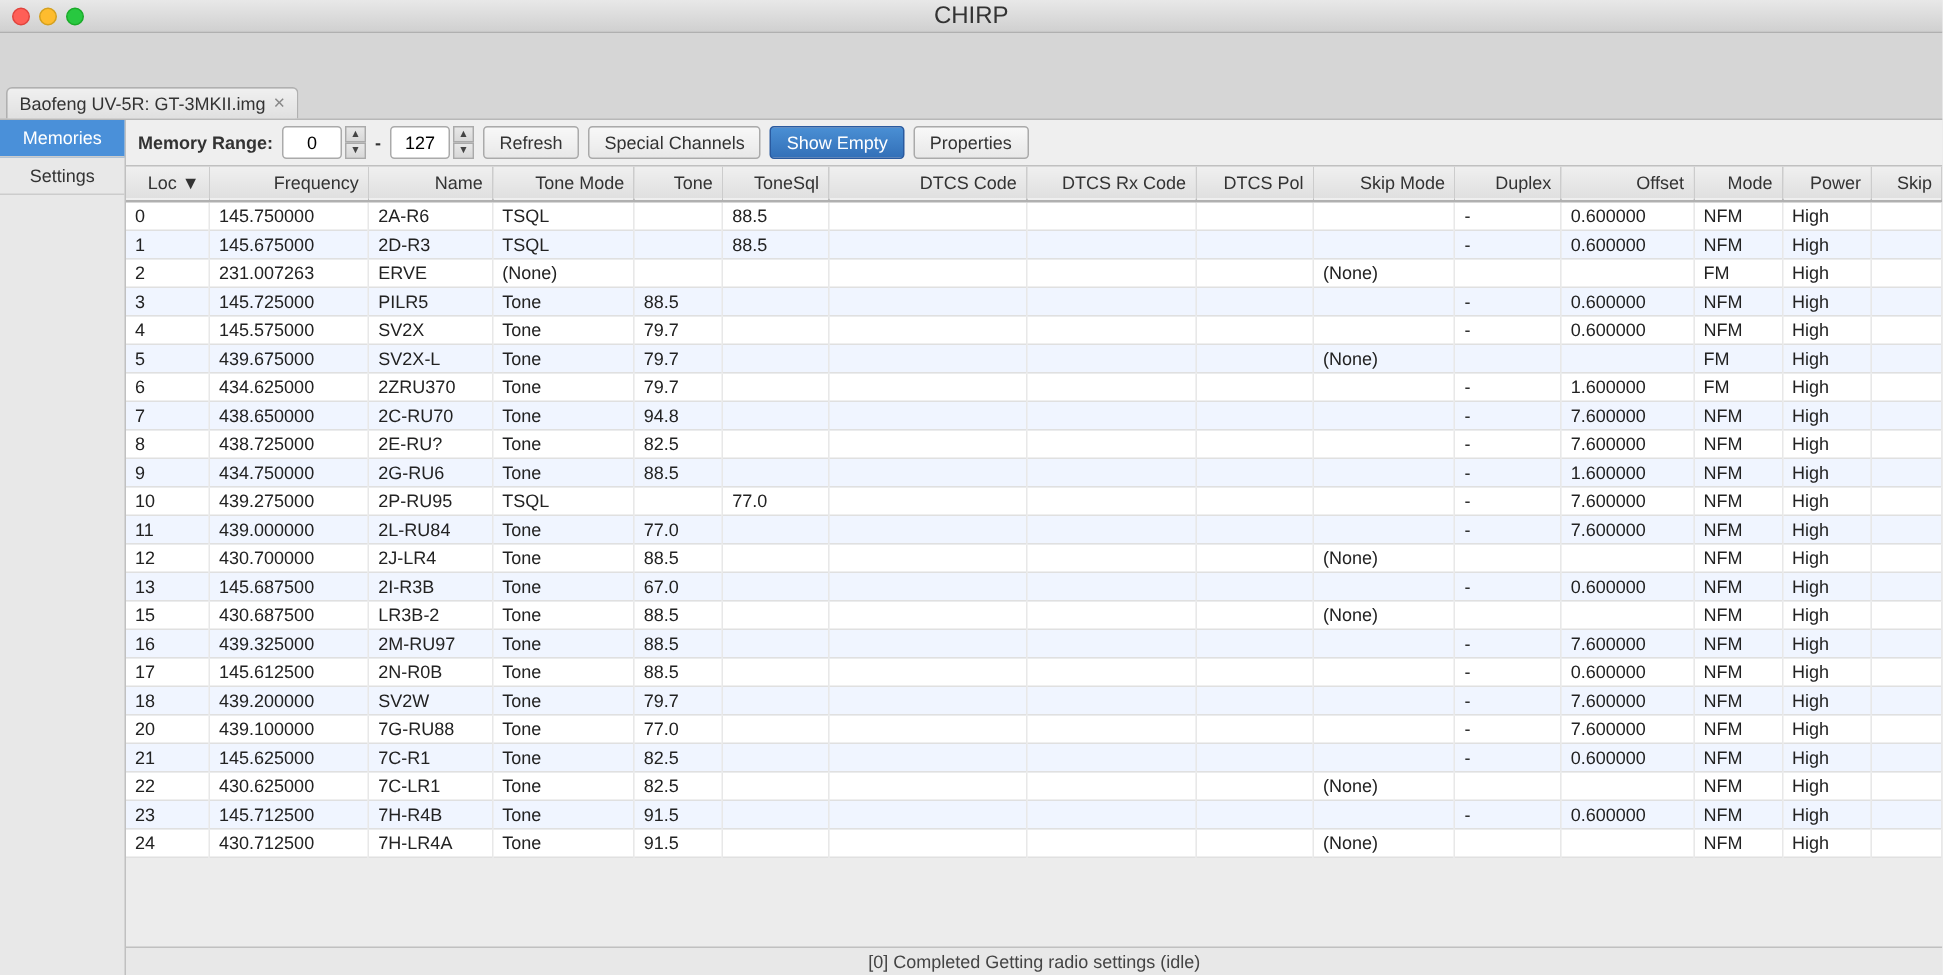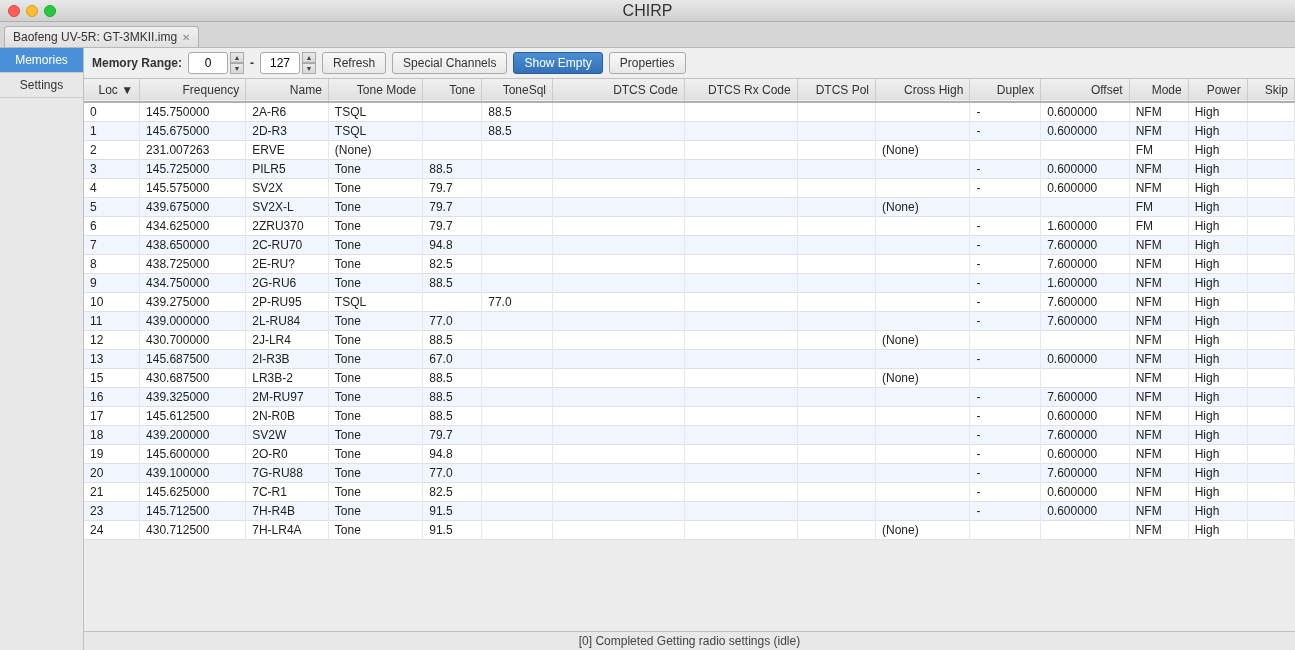--- a/index.html
+++ b/index.html
@@ -56,20 +56,21 @@
       align-items: center;
       background: linear-gradient(to bottom, #f0f0f0, #e0e0e0);
       border: 1px solid #b0b0b0;
       border-bottom: none;
       border-radius: 4px 4px 0 0;
       padding: 3px 8px 3px 8px;
       font-size: 12px;
       color: #333;
       cursor: pointer;
       gap: 5px;
+      margin-top: 32px;
     }
     .tab-close {
       color: #888;
       font-size: 10px;
       cursor: pointer;
     }
     .main-area {
       display: flex;
       flex-direction: row;
       flex: 1;
@@ -279,21 +280,21 @@
           <tr>
             <th class="col-loc">Loc ▼</th>
             <th class="col-freq">Frequency</th>
             <th class="col-name">Name</th>
             <th class="col-tonemode">Tone Mode</th>
             <th class="col-tone">Tone</th>
             <th class="col-tonesql">ToneSql</th>
             <th class="col-dtcscode">DTCS Code</th>
             <th class="col-dtcsrx">DTCS Rx Code</th>
             <th class="col-dtcspol">DTCS Pol</th>
-            <th class="col-crossmode">Cross High</th>
+            <th class="col-crossmode">Skip Mode</th>
             <th class="col-duplex">Duplex</th>
             <th class="col-offset">Offset</th>
             <th class="col-mode">Mode</th>
             <th class="col-power">Power</th>
             <th class="col-skip">Skip</th>
           </tr>
         </thead>
         <tbody id="table-body">
         <tr>
               <td>0</td>
@@ -595,37 +596,20 @@
               <td></td>
               <td></td>
               <td></td>
               <td>-</td>
               <td>7.600000</td>
               <td>NFM</td>
               <td>High</td>
               <td></td>
             </tr>
             <tr>
-              <td>19</td>
-              <td>145.600000</td>
-              <td>2O-R0</td>
-              <td>Tone</td>
-              <td>94.8</td>
-              <td></td>
-              <td></td>
-              <td></td>
-              <td></td>
-              <td></td>
-              <td>-</td>
-              <td>0.600000</td>
-              <td>NFM</td>
-              <td>High</td>
-              <td></td>
-            </tr>
-            <tr>
               <td>20</td>
               <td>439.100000</td>
               <td>7G-RU88</td>
               <td>Tone</td>
               <td>77.0</td>
               <td></td>
               <td></td>
               <td></td>
               <td></td>
               <td></td>
@@ -641,20 +625,37 @@
               <td>7C-R1</td>
               <td>Tone</td>
               <td>82.5</td>
               <td></td>
               <td></td>
               <td></td>
               <td></td>
               <td></td>
               <td>-</td>
               <td>0.600000</td>
+              <td>NFM</td>
+              <td>High</td>
+              <td></td>
+            </tr>
+            <tr>
+              <td>22</td>
+              <td>430.625000</td>
+              <td>7C-LR1</td>
+              <td>Tone</td>
+              <td>82.5</td>
+              <td></td>
+              <td></td>
+              <td></td>
+              <td></td>
+              <td>(None)</td>
+              <td></td>
+              <td></td>
               <td>NFM</td>
               <td>High</td>
               <td></td>
             </tr>
             <tr>
               <td>23</td>
               <td>145.712500</td>
               <td>7H-R4B</td>
               <td>Tone</td>
               <td>91.5</td>

